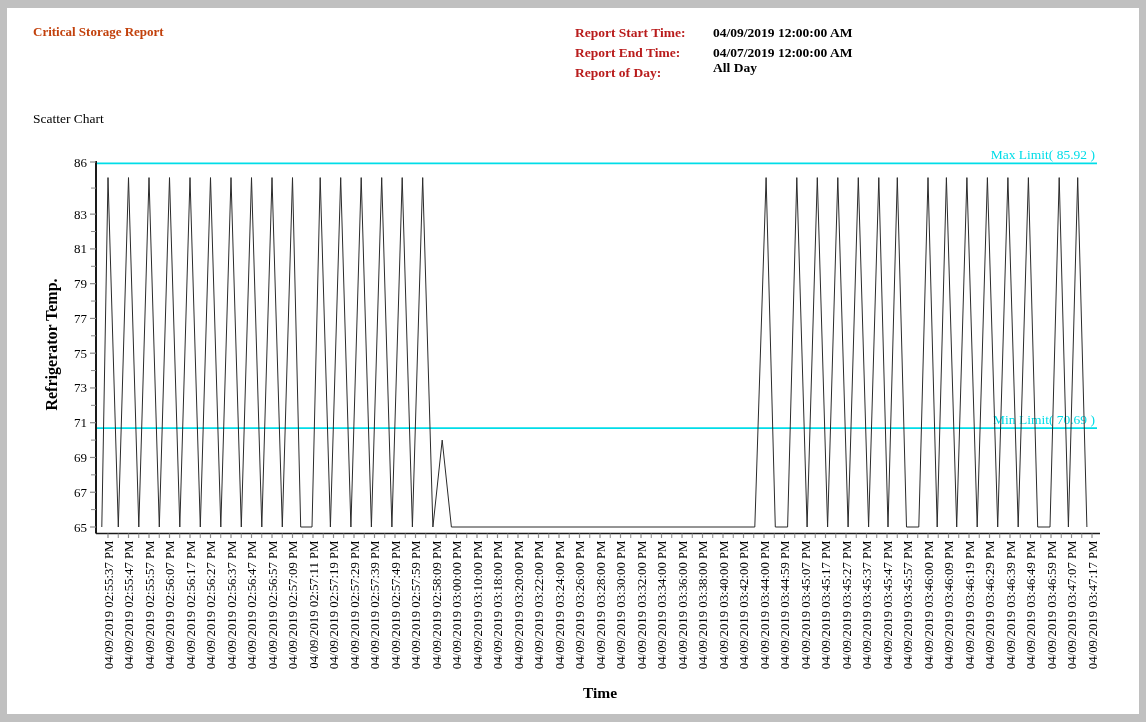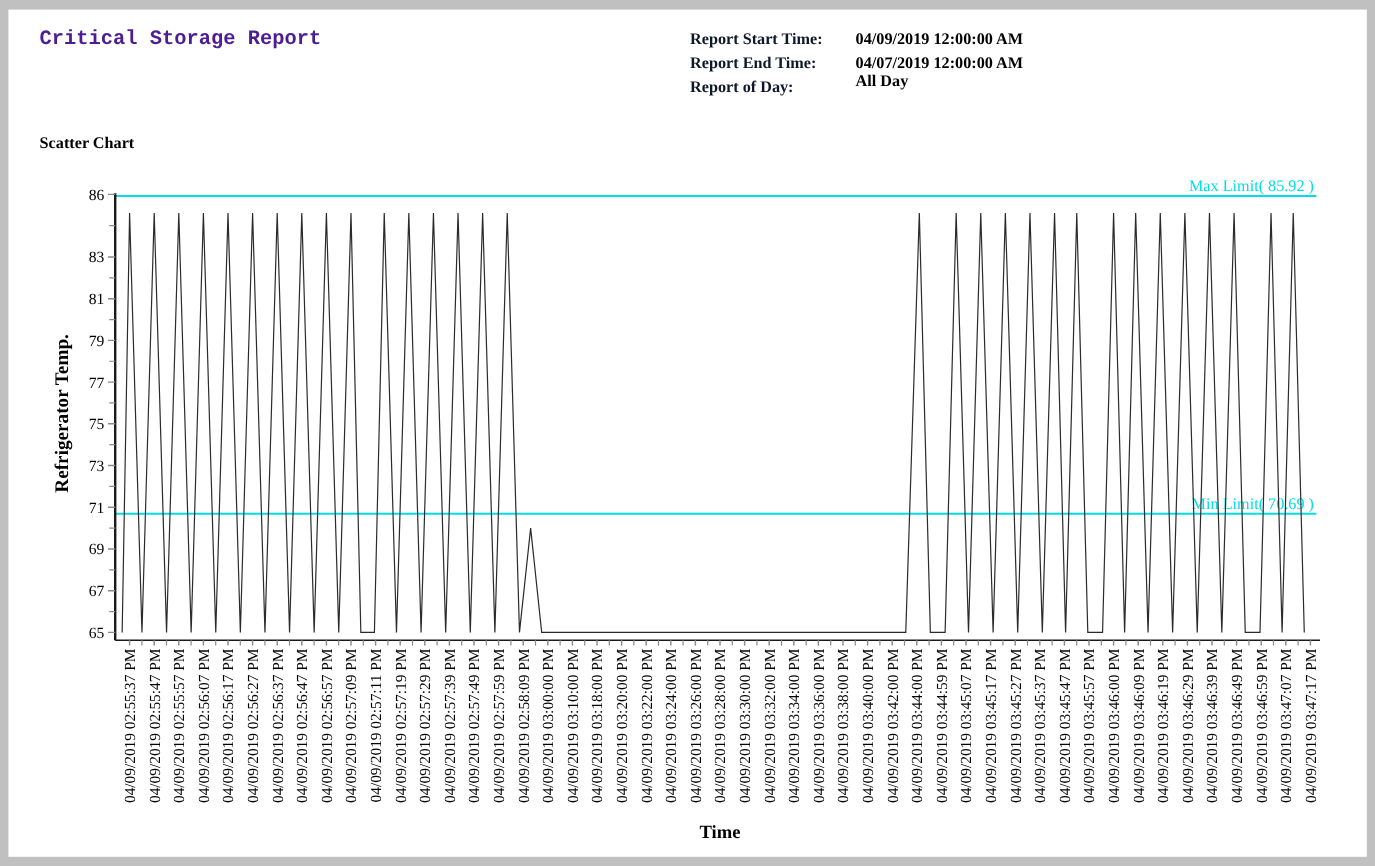--- a/index.html
+++ b/index.html
@@ -10,28 +10,28 @@
     position:relative;
     overflow:hidden;
   }
   .sheet{
     position:absolute;left:7px;top:8px;width:1132px;height:706px;
     background:#ffffff;
   }
   .abs{position:absolute;}
   .report-title{
     left:26px;top:16px;
-    font-size:17px;font-weight:bold;color:#4c1d95;font-family:Liberation Mono, monospace;
+    font-size:13px;font-weight:bold;color:#c2410c;
   }
   .section-title{
     left:26px;top:103px;
-    font-size:13.5px;font-weight:bold;color:#000;
+    font-size:13.5px;font-weight:normal;color:#000;
   }
   .info-row-label{
-    font-size:13.5px;font-weight:bold;color:#0f172a;white-space:nowrap;
+    font-size:13.5px;font-weight:bold;color:#b91c1c;white-space:nowrap;
   }
   .info-row-value{
     font-size:13.5px;color:#000;white-space:nowrap;font-weight:bold;
   }
   #chart-svg{position:absolute;left:0;top:0;}
 </style>
 </head>
 <body>
 
 <div class="sheet">

